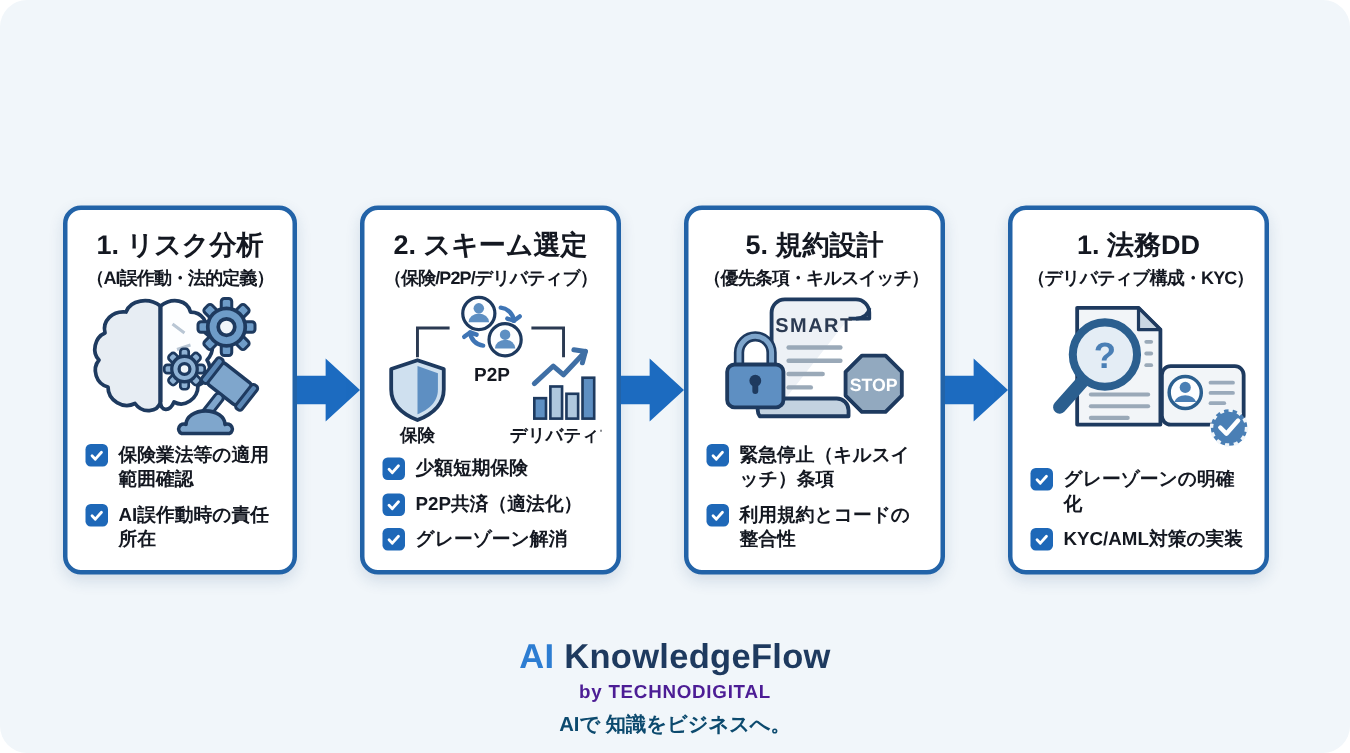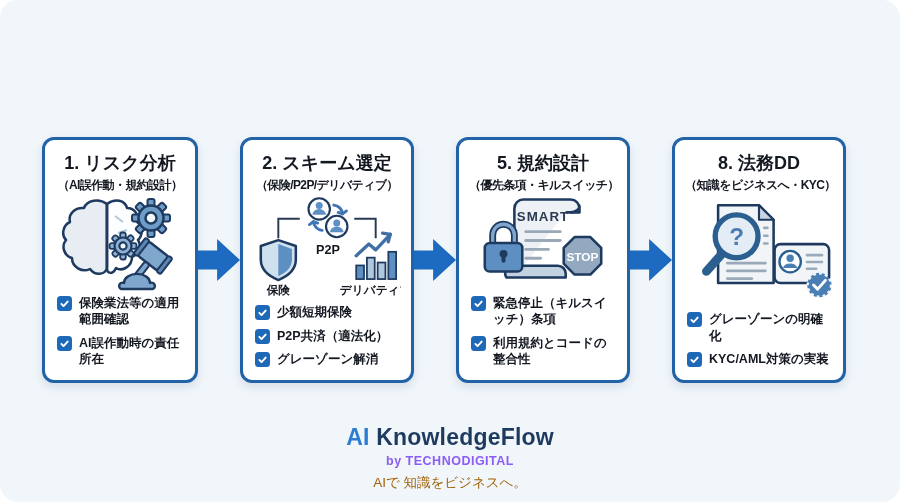--- a/index.html
+++ b/index.html
@@ -29,35 +29,35 @@
                 line-height:1.3; margin-top:7px; }
   .checkbox { width:15px; height:15px; border-radius:3.5px; background:#1E68B8;
               flex:0 0 auto; display:flex; align-items:center;
               justify-content:center; margin-top:1px; }
   .arrow-gap { flex:1; display:flex; align-items:center; justify-content:center; }
   .svg-label { font-family:"Liberation Sans","DejaVu Sans",sans-serif; }
   .footer { position:absolute; top:424px; left:0; width:100%; text-align:center; }
   .brand { font-size:23px; font-weight:bold; letter-spacing:0.2px; }
   .brand-ai { color:#2D7DD2; }
   .brand-rest { color:#1E3A5F; }
-  .byline { font-size:12.5px; font-weight:bold; color:#8b5cf6; margin-top:3px;
+  .byline { font-size:12.5px; font-weight:bold; color:#4c1d95; margin-top:3px;
             letter-spacing:0.5px; }
-  .tagline { font-size:13.5px; color:#a16207; margin-top:6px; }
+  .tagline { font-size:13.5px; color:#0c4a6e; margin-top:6px;font-weight:bold; }
 </style>
 </head>
 <body>
 
 <div class="canvas">
 
 
   <div class="cards-row">
 
     <div class="card">
       <div class="card-title">1. リスク分析</div>
-      <div class="card-subtitle">（AI誤作動・規約設計）</div>
+      <div class="card-subtitle">（AI誤作動・法的定義）</div>
       <div class="card-icon">
         <svg width="130" height="106" viewBox="0 0 130 106">
 
           <path d="M52,16 C44,10 32,12 29,20 C20,19 13,26 15,34 C8,37 6,47 11,52 C6,58 9,68 17,70 C17,79 27,85 35,81 C40,88 50,87 52,80 Z" fill="#E7EDF3" stroke="#1E3A5F" stroke-width="2.5" stroke-linejoin="round"></path>
 
           <path d="M52,16 C60,10 70,12 72,20 C80,20 84,27 82,34 C88,38 88,47 83,52 C87,58 84,66 77,69 C77,78 68,84 61,80 C58,87 52,86 52,80 Z" fill="#FDFEFF" stroke="#1E3A5F" stroke-width="2.5" stroke-linejoin="round"></path>
           <path d="M52,16 V80" stroke="#1E3A5F" stroke-width="2.5"></path>
           <path d="M60,28 l8,6 M63,45 l9,-3" stroke="#B9C6D4" stroke-width="2" fill="none"></path>
 
           <g transform="translate(96,30)">
@@ -241,22 +241,22 @@
       </div>
     </div>
 
     <div class="arrow-gap">
       <svg width="42" height="52" viewBox="0 0 44 52">
         <path d="M0,16 H20 V4 L44,26 L20,48 V36 H0 Z" fill="#1C6BC0"></path>
       </svg>
     </div>
 
     <div class="card">
-      <div class="card-title">8. 法務DD</div>
-      <div class="card-subtitle">（知識をビジネスへ・KYC）</div>
+      <div class="card-title">1. 法務DD</div>
+      <div class="card-subtitle">（デリバティブ構成・KYC）</div>
       <div class="card-icon">
         <svg width="152" height="106" viewBox="0 0 152 106">
 
           <g>
             <path d="M34,8 h42 l15,15 v65 h-57 z" fill="#F2F5F8" stroke="#1E3A5F" stroke-width="2.6" stroke-linejoin="round"></path>
             <path d="M76,8 v15 h15 z" fill="#C9D6E2" stroke="#1E3A5F" stroke-width="2.2" stroke-linejoin="round"></path>
             <rect x="80" y="30" width="6" height="2.6" rx="1.3" fill="#9AA9B8"></rect>
             <rect x="80" y="38" width="6" height="2.6" rx="1.3" fill="#9AA9B8"></rect>
             <rect x="80" y="46" width="6" height="2.6" rx="1.3" fill="#9AA9B8"></rect>
             <rect x="42" y="66" width="42" height="2.8" rx="1.4" fill="#9AA9B8"></rect>

